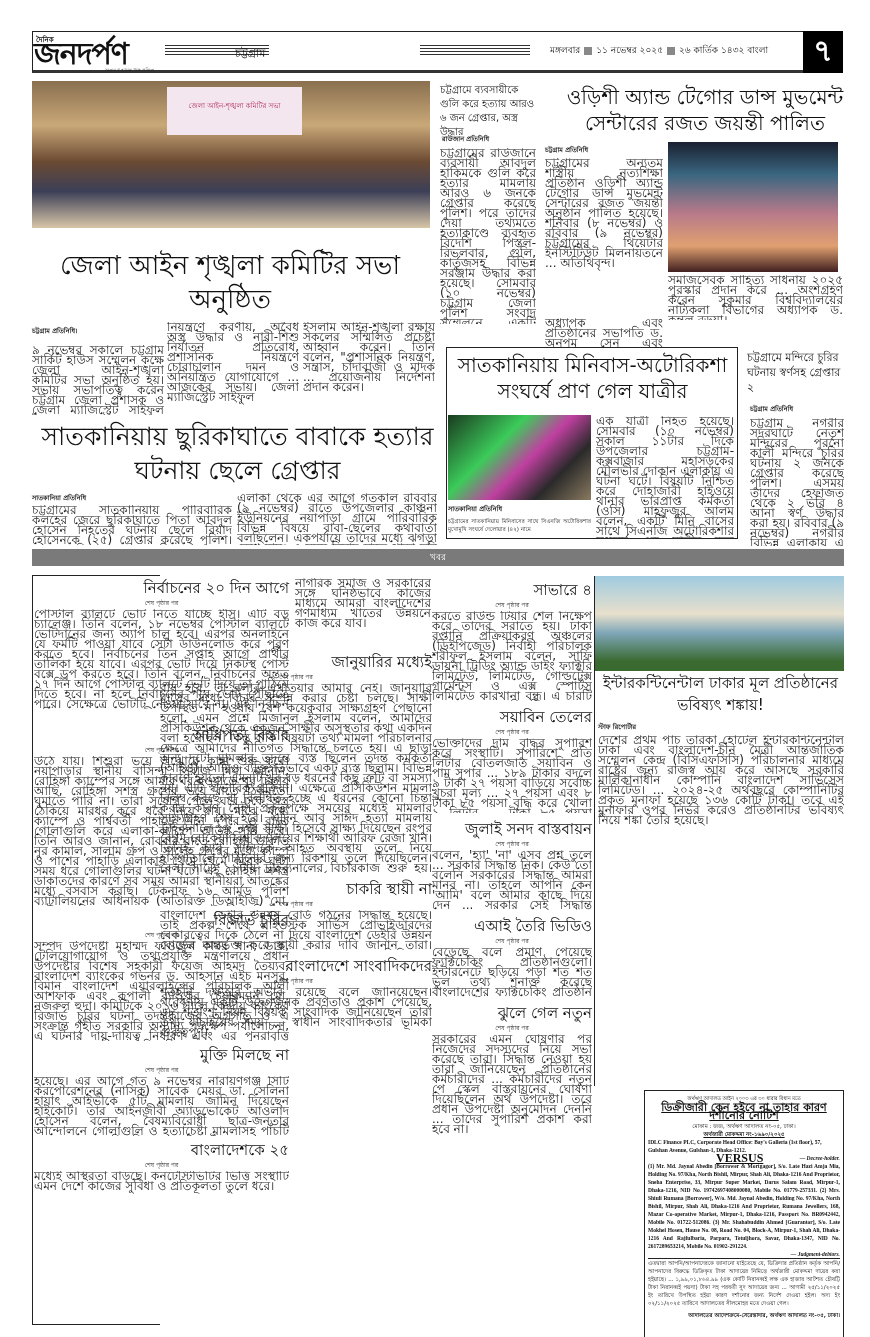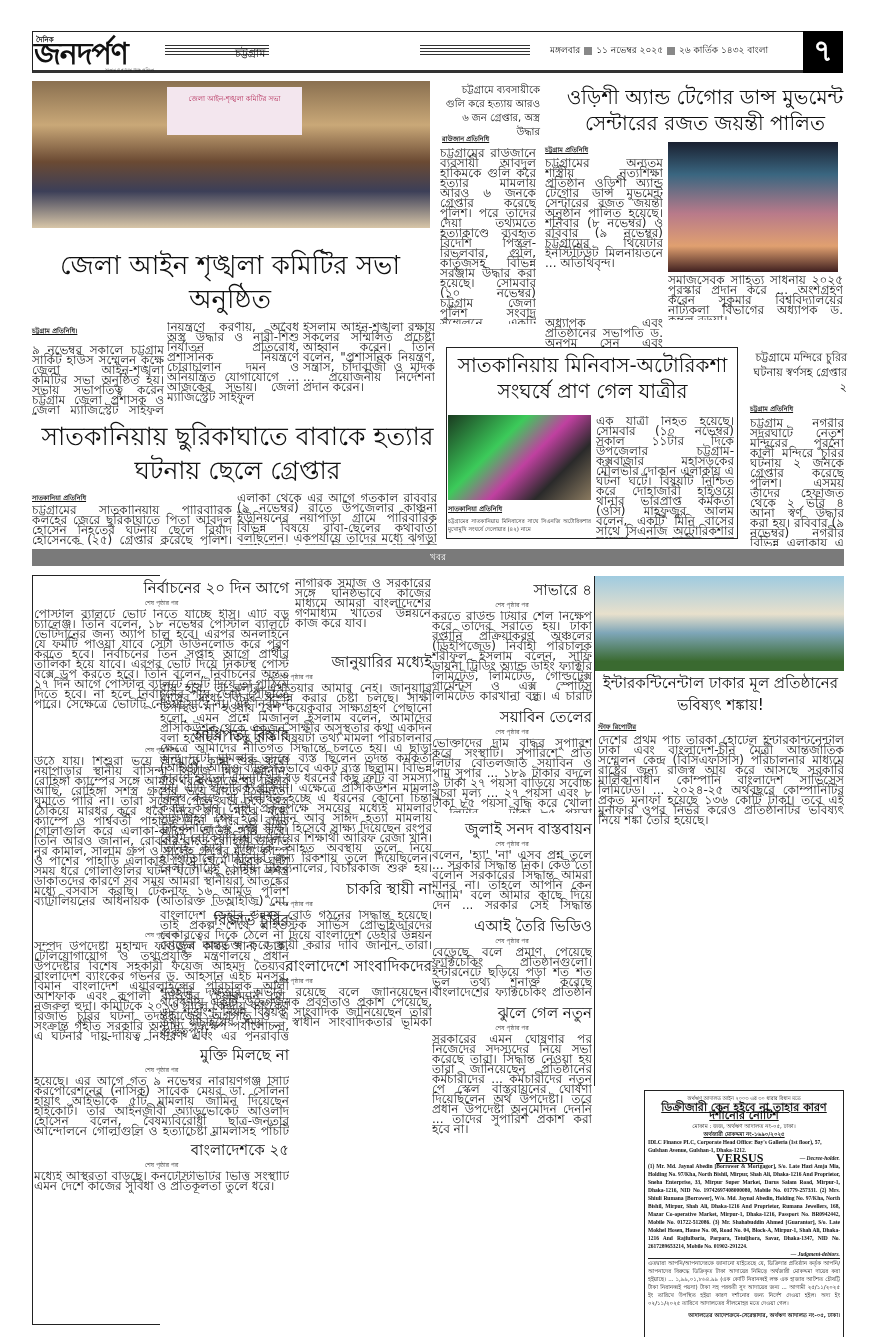--- a/index.html
+++ b/index.html
@@ -15,23 +15,23 @@
 .section{left:235px;top:45px;font-size:11px}
 .date{left:550px;top:43px;font-size:9px}
 .date .sq{display:inline-block;width:8px;height:8px;background:#888;margin:0 4px;vertical-align:middle}
 .pg{left:803px;top:31px;width:40px;height:42px;background:#000;color:#fff;font-size:30px;font-weight:bold;text-align:center;line-height:40px}
 .photo{background:linear-gradient(180deg,#8a7050 0%,#c9a878 30%,#6b4a33 55%,#3c3f58 75%,#d8c6a8 100%)}
 .photo2{background:linear-gradient(180deg,#1a2030 0%,#3a6680 25%,#b87a8a 55%,#e0a070 80%,#402020 100%)}
 .photo3{background:linear-gradient(135deg,#1a3a20 0%,#3ccb5a 35%,#c040a0 55%,#2a2a2a 75%,#8a7a60 100%)}
 .photo4{background:linear-gradient(180deg,#9fcbe0 0%,#e8e0cc 40%,#7ea6b8 60%,#3a6a30 90%)}
 .h1{font-size:26px;text-align:center;line-height:34px;font-weight:normal}
 .h2{font-size:20px;text-align:center;line-height:26px}
-.h3{font-size:13px;text-align:right;line-height:18px}
+.h3{font-size:13px;text-align:left;line-height:18px}
 .hsub{font-size:15px;text-align:right;line-height:20px}
-.by{font-size:6.5px;font-weight:bold;text-decoration:underline}
+.by{font-size:6.5px;font-weight:bold;}
 .txt{font-size:12px;line-height:10px;text-align:justify;color:#222;overflow:hidden}
 .cont{font-size:6px;text-align:center;color:#333}
 .bar{left:32px;top:549px;width:812px;height:17px;background:#7a7a7a;color:#fff;text-align:center;font-size:9px;line-height:17px}
 .box{border:1px solid #222}
 .vline{border-left:1px solid #222}
 .notice{border:1px solid #222;padding:3px;font-size:5.5px;line-height:8px}
 .notice h4{font-size:11px;text-align:center;text-decoration:underline;margin:2px 0}
 .en{font-family:"Liberation Serif",serif}
 </style>
 </head>
@@ -44,21 +44,21 @@
 <div class="abs logo-tag">সত্যের ও ন্যায়ের পক্ষে অবিচল</div>
 <div class="abs lines" style="left:165px;top:44px;width:104px"></div>
 <div class="abs section">চট্টগ্রাম</div>
 <div class="abs lines" style="left:420px;top:44px;width:110px"></div>
 <div class="abs date">
   <span>মঙ্গলবার</span><span class="sq"></span><span>১১ নভেম্বর ২০২৫</span><span class="sq"></span><span>২৬ কার্তিক ১৪৩২ বাংলা</span>
 </div>
 <div class="abs pg">৭</div>
 
 <div class="abs photo" style="left:32px;top:81px;width:398px;height:147px">
-  <div class="abs" style="left:135px;top:6px;width:135px;height:48px;background:#f3e6ee;font-size:7px;text-align:center;padding-top:6px;color:#b02050">জেলা আইন-শৃঙ্খলা কমিটির সভা</div>
+  <div class="abs" style="left:135px;top:6px;width:135px;height:48px;background:#f3e6ee;font-size:7px;text-align:center;padding-top:13px;color:#b02050">জেলা আইন-শৃঙ্খলা কমিটির সভা</div>
 </div>
 <div class="abs h1" style="left:60px;top:248px;width:340px">জেলা আইন শৃঙ্খলা কমিটির সভা অনুষ্ঠিত</div>
 <div class="abs by" style="left:32px;top:326px">চট্টগ্রাম প্রতিনিধি।</div>
 <div class="abs txt" style="left:32px;top:345px;width:132px;height:70px">৯ নভেম্বর সকালে চট্টগ্রাম সার্কিট হাউস সম্মেলন কক্ষে জেলা আইন-শৃঙ্খলা কমিটির সভা অনুষ্ঠিত হয়। সভায় সভাপতিত্ব করেন চট্টগ্রাম জেলা প্রশাসক ও জেলা ম্যাজিস্ট্রেট সাইফুল ইসলাম। সভায় আসন্ন ২০২৬ সালের জাতীয় নির্বাচনকে সামনে রেখে আইন-শৃঙ্খলা</div>
 <div class="abs txt" style="left:167px;top:322px;width:132px;height:93px">নিয়ন্ত্রণে করণীয়, অবৈধ অস্ত্র উদ্ধার ও নারী-শিশু নির্যাতন প্রতিরোধ, প্রশাসনিক নিয়ন্ত্রণে চোরাচালান দমন ও অনিয়ন্ত্রিত যোগাযোগে ... আজকের সভায়। জেলা ম্যাজিস্ট্রেট সাইফুল</div>
 <div class="abs txt" style="left:303px;top:322px;width:132px;height:93px">ইসলাম আইন-শৃঙ্খলা রক্ষায় সকলের সম্মিলিত প্রচেষ্টা আহ্বান করেন। তিনি বলেন, "প্রশাসনিক নিয়ন্ত্রণ, সন্ত্রাস, চাঁদাবাজী ও মাদক ... প্রয়োজনীয় নির্দেশনা প্রদান করেন।</div>
 
 <div class="abs h3" style="left:440px;top:83px;width:100px;font-size:10px;line-height:14px">চট্টগ্রামে ব্যবসায়ীকে গুলি করে হত্যায় আরও ৬ জন গ্রেপ্তার, অস্ত্র উদ্ধার</div>
 <div class="abs by" style="left:442px;top:134px">রাউজান প্রতিনিধি</div>
 <div class="abs txt" style="left:440px;top:148px;width:96px;height:176px">চট্টগ্রামের রাউজানে ব্যবসায়ী আবদুল হাকিমকে গুলি করে হত্যার মামলায় আরও ৬ জনকে গ্রেপ্তার করেছে পুলিশ। পরে তাদের দেয়া তথ্যমতে হত্যাকাণ্ডে ব্যবহৃত বিদেশি পিস্তল-রিভলবার, গুলি, কার্তুজসহ বিভিন্ন সরঞ্জাম উদ্ধার করা হয়েছে। সোমবার (১০ নভেম্বর) চট্টগ্রাম জেলা পুলিশ সংবাদ সম্মেলনে একটি পিস্তল, একটি বিদেশি পিস্তল, একটি রিভলবার, ৪২ রাউন্ড গুলি ... নগদ ৯৬ হাজার টাকা জব্দ করা হয়।</div>

